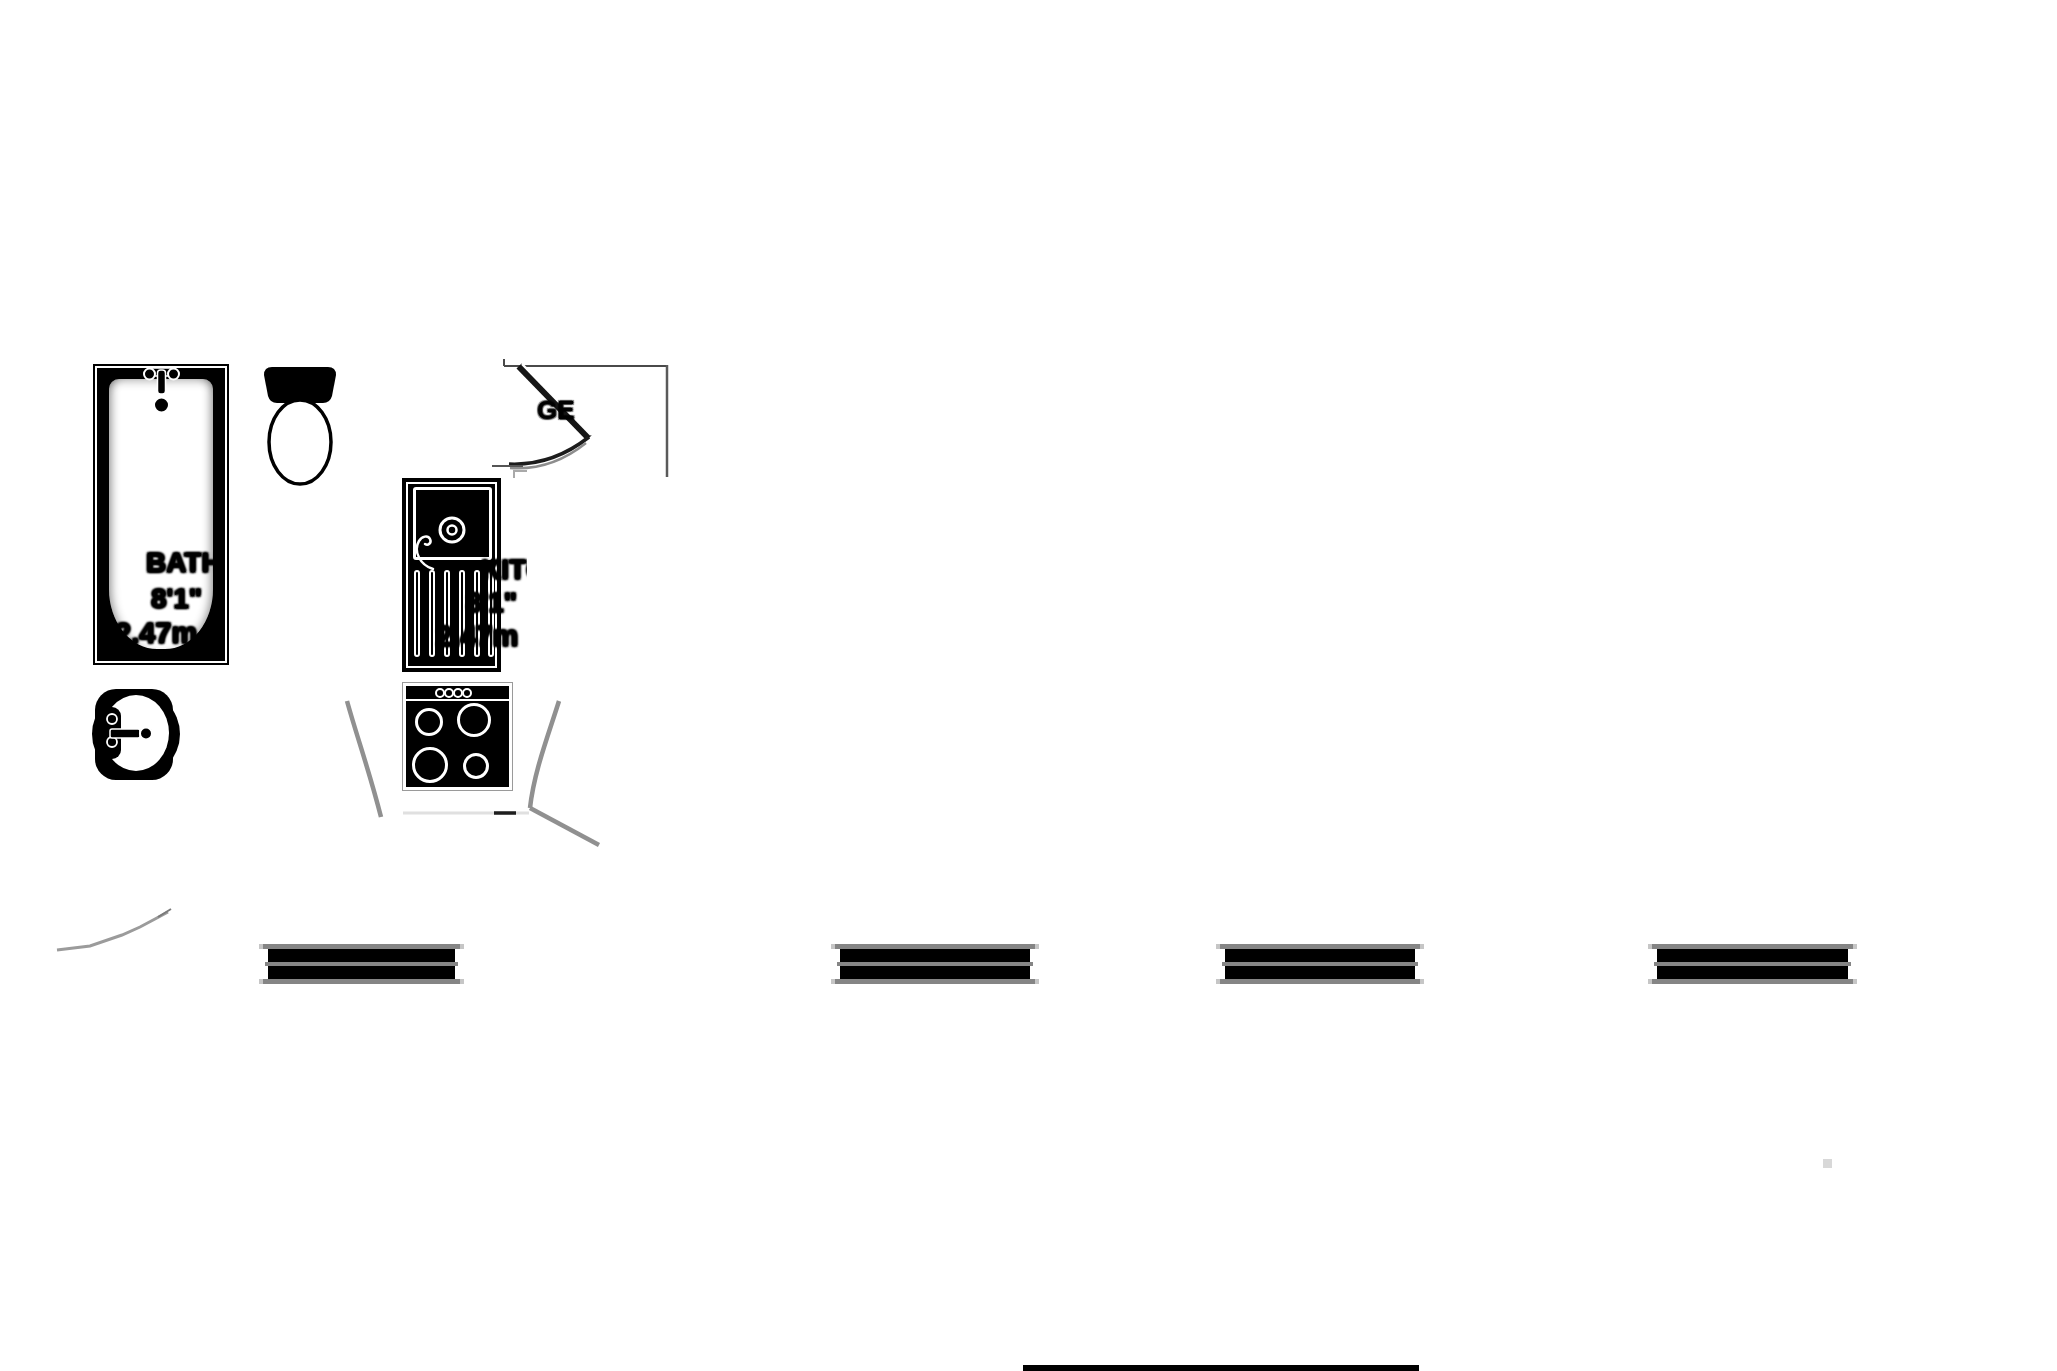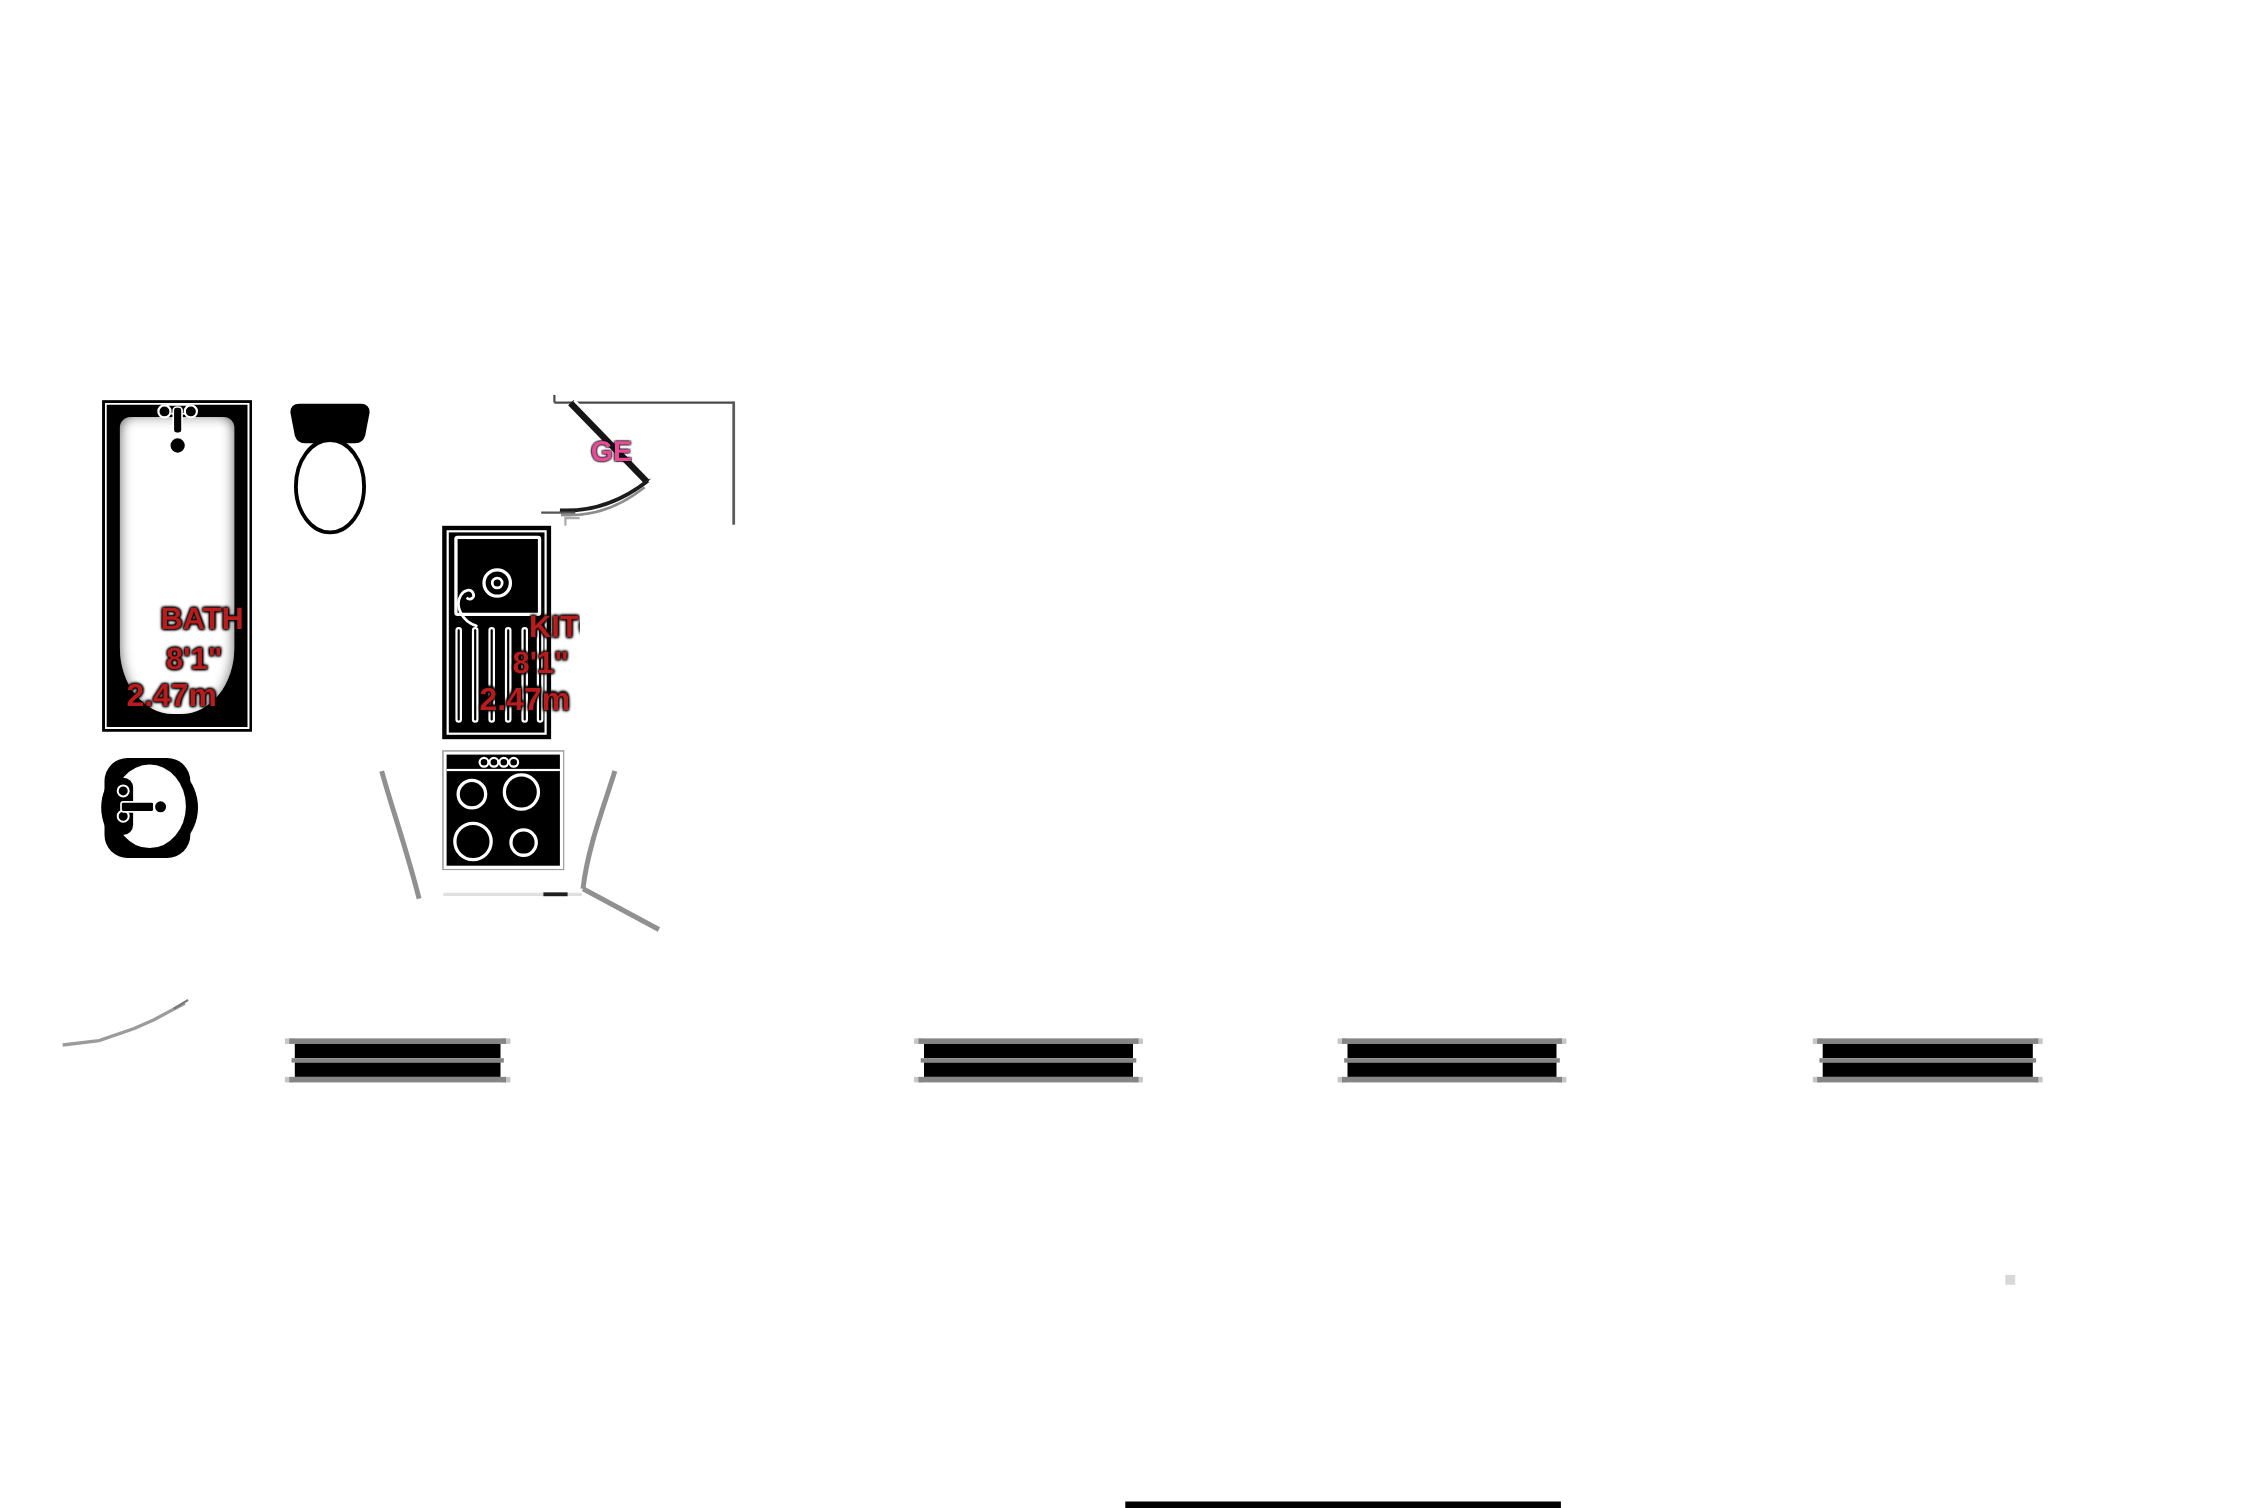--- a/index.html
+++ b/index.html
@@ -27,26 +27,26 @@
   .kunit-frame { position:absolute; inset:4px; border:2px solid #fff; }
   .kbowl { position:absolute; left:11px; top:9px; width:79px; height:73px; border:3px solid #fff; background:#000; border-radius:3px; }
   .rib { position:absolute; top:92px; height:87px; width:6px; background:#000; border:2px solid #fff; border-radius:3px; }
   
   .stove { left:403px; top:683px; width:109px; height:107px; background:#000; border:3px solid #fff; outline:1px solid #9a9a9a; }
   .knob { position:absolute; top:1.5px; width:10px; height:10px; border:2px solid #fff; border-radius:50%; background:#000; }
   .stove-sep { position:absolute; left:0; right:0; top:13px; height:2px; background:#fff; }
   .burner { position:absolute; border:3.5px solid #fff; border-radius:50%; background:#000; }
   
   .plabel {
-    position:absolute; z-index:5; font-weight:700; color:#b91c1c; line-height:1; white-space:nowrap;
+    position:absolute; z-index:5; font-weight:700; color:#000000; line-height:1; white-space:nowrap;
     text-shadow:-1px -1px 2px rgba(0,0,0,.85), 1px -1px 2px rgba(0,0,0,.85),
                 -1px 1px 2px rgba(0,0,0,.85), 1px 1px 2px rgba(0,0,0,.85), 0 0 3px rgba(0,0,0,.7);
   }
   .plabel.light {
-    color:#ec4899;
+    color:#000000;
     text-shadow:-1px -1px 1px rgba(0,0,0,.5), 1px -1px 1px rgba(0,0,0,.5),
                 -1px 1px 1px rgba(0,0,0,.5), 1px 1px 1px rgba(0,0,0,.5);
     padding-left:42px;
   }
   .clipbox { position:absolute; z-index:5; overflow:hidden; }
   .clipbox .plabel { position:static; display:inline-block; }
   .overlay { position:absolute; left:0; top:0; z-index:2; pointer-events:none; }
 </style>
 </head>
 <body>

